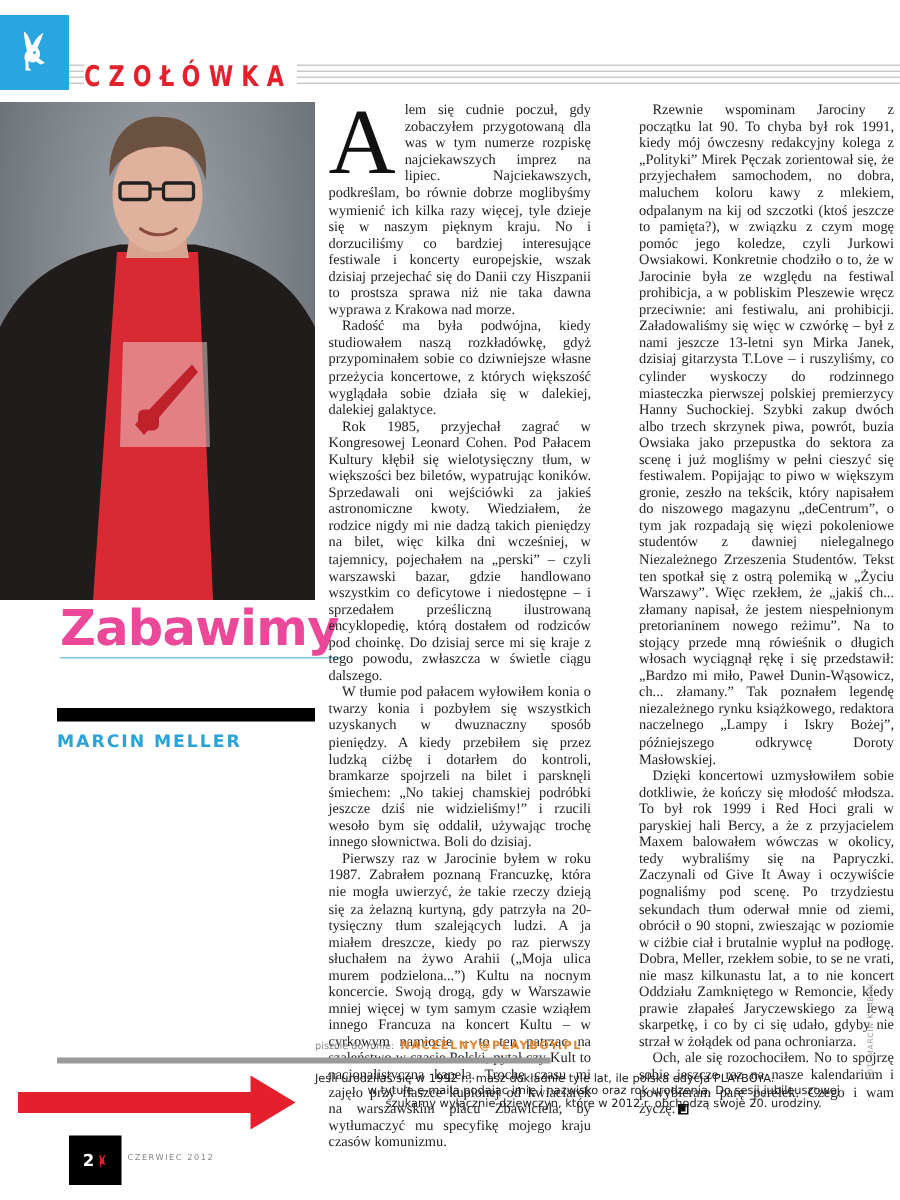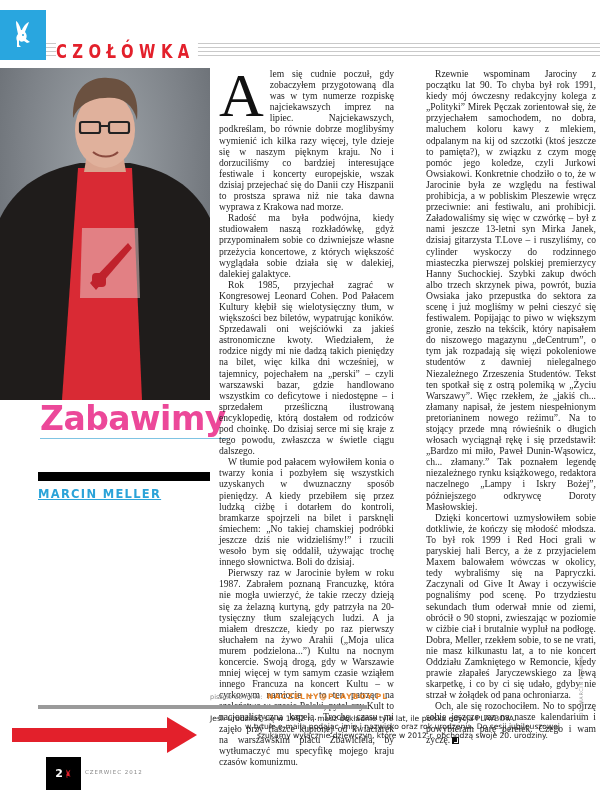--- a/index.html
+++ b/index.html
@@ -10,21 +10,21 @@
   .section-rules { position: absolute; left: 46px; top: 43px; width: 554px; height: 14px; }
   .section-rules .r { position: absolute; left: 0; right: 0; height: 1px; background: #c9c9c9; }
   .section-title { position: absolute; left: 56px; top: 40px; font-family: "DejaVu Sans", sans-serif; font-weight: bold; font-size: 19px; letter-spacing: 7px; color: #e3202b; background: #fff; padding-right: 4px; transform: scaleX(0.78); transform-origin: left top; }
 
   .photo { position: absolute; left: 0; top: 68px; width: 210px; height: 332px; overflow: hidden;
     background: radial-gradient(ellipse at 50% 30%, #9ea4a9 0%, #7d8288 55%, #5f646a 100%); }
 
   .headline { position: absolute; left: 40px; top: 400px; font-family: "DejaVu Sans", sans-serif; font-weight: bold; font-size: 33px; line-height: 38px; color: #ec4899; letter-spacing: -0.5px; }
   .headline .ln { display: block; border-bottom: 1px solid #7fc4e3; width: fit-content; padding-right: 2px; }
   .title-bar { position: absolute; left: 38px; top: 472px; width: 172px; height: 9px; background: #000; }
-  .byline { position: absolute; left: 38px; top: 487px; font-family: "DejaVu Sans", sans-serif; font-weight: bold; font-size: 11.5px; letter-spacing: 1.3px; color: #2ba3d8; text-decoration: underline; }
+  .byline { position: absolute; left: 38px; top: 487px; font-family: "DejaVu Sans", sans-serif; font-weight: bold; font-size: 11.5px; letter-spacing: 1.3px; color: #2ba3d8; }
 
   .col { position: absolute; top: 68px; font-size: 9.6px; line-height: 11.1px; text-align: justify; color: #232323; }
   .col p { text-indent: 9px; }
   .col p.first { text-indent: 0; }
   .col1 { left: 219px; width: 175px; }
   .col2 { left: 426px; width: 170px; }
   .dropcap { float: left; font-size: 62px; line-height: 50px; margin: 2px 6px 0 0; font-family: "Liberation Serif", serif; color: #111; }
   .end-mark { display: inline-block; width: 7px; height: 7px; background: #111; vertical-align: -1px; margin-left: 2px; position: relative; }
   .end-mark::after { content: ""; position: absolute; left: 2px; top: 1px; width: 3px; height: 4px; border: 1px solid #fff; border-top: none; border-left: none; }
 

